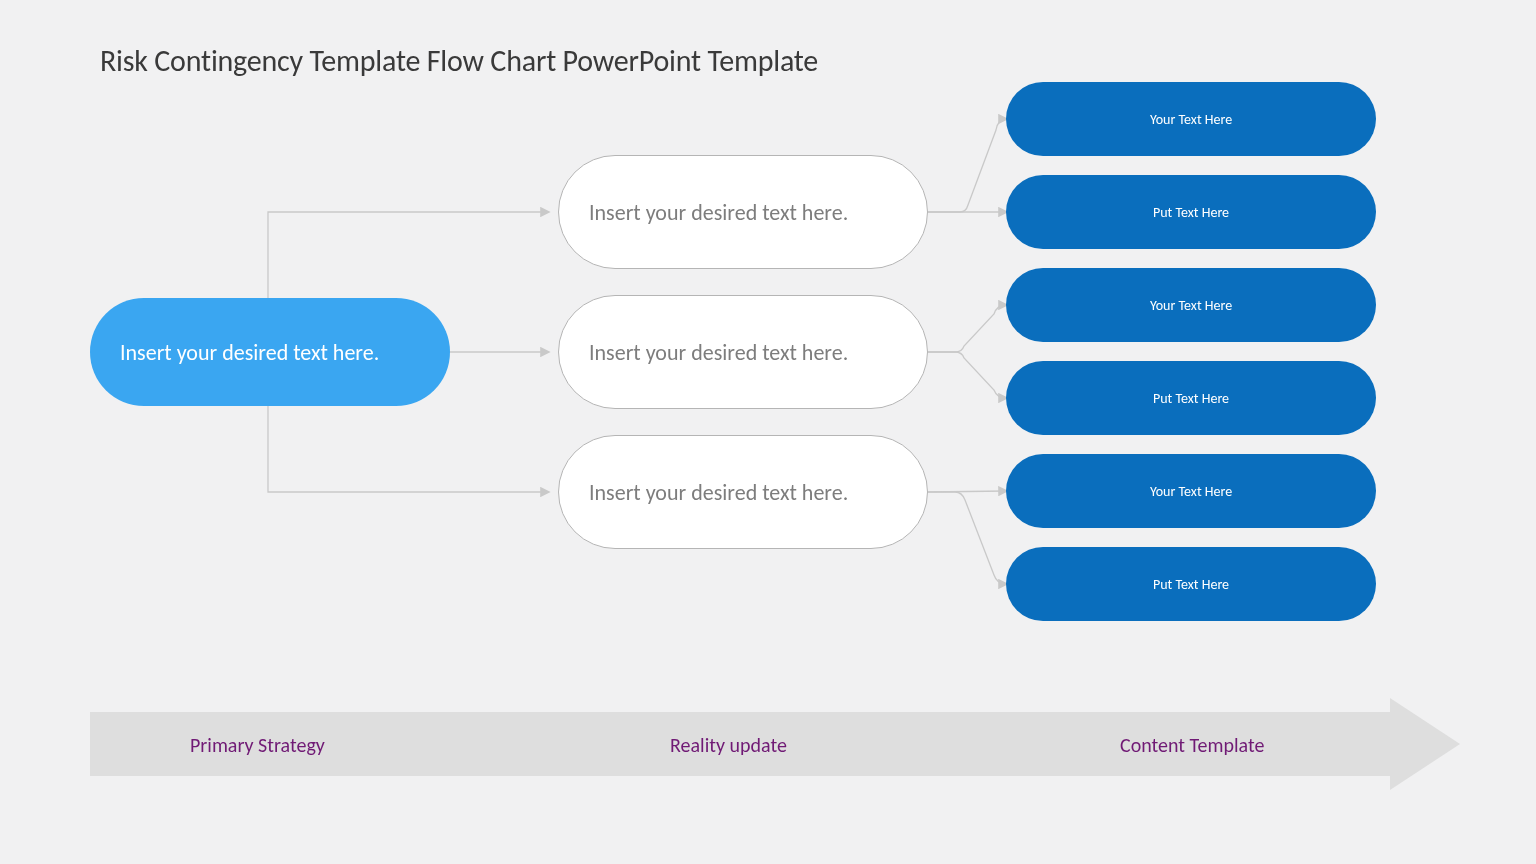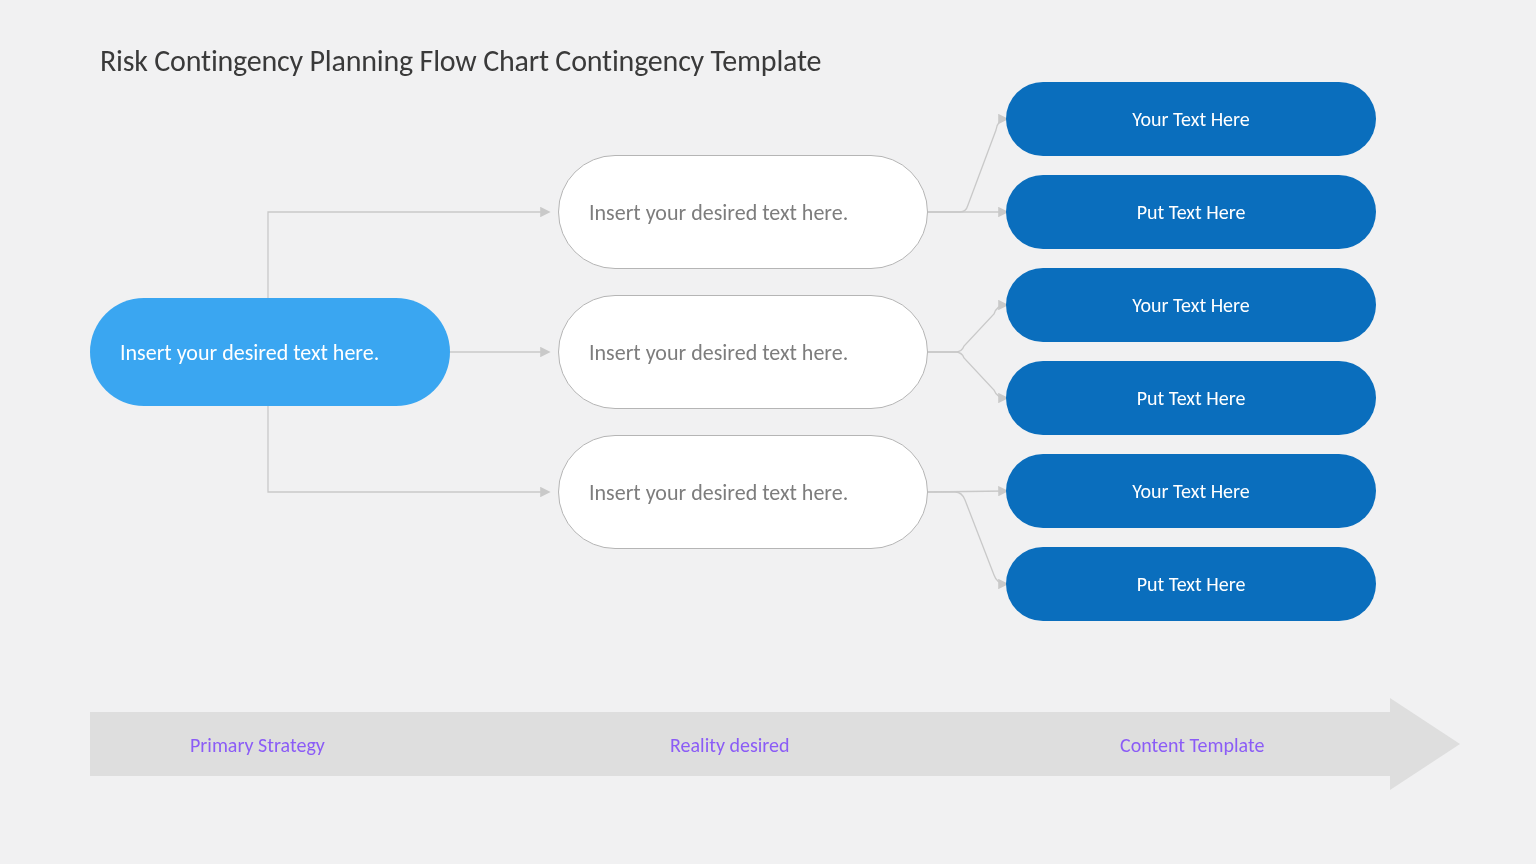--- a/index.html
+++ b/index.html
@@ -38,21 +38,21 @@
     background: #fff;
     border: 1px solid #b5b5b5;
     color: #7d7d7d;
     font-size: 22px;
     padding-left: 30px;
   }
   .pill.leaf {
     width: 370px; height: 74px;
     background: #0a6ebd;
     color: #fff;
-    font-size: 20px;
+    font-size: 14px;
     justify-content: center;
   }
 
   .arrowbar {
     position: absolute;
     left: 90px;
     top: 712px;
     width: 1370px;
     height: 64px;
   }
@@ -68,31 +68,31 @@
     width: 0; height: 0;
     border-top: 46px solid transparent;
     border-bottom: 46px solid transparent;
     border-left: 70px solid #dedede;
   }
   .arrow-label {
     position: absolute;
     top: 0; height: 65px;
     display: flex; align-items: center;
     font-size: 20px;
-    color: #8b5cf6;
+    color: #701a75;
   }
   svg.connectors {
     position: absolute; left:0; top:0; width:1536px; height:864px;
     pointer-events:none;
   }
 </style>
 </head>
 <body>
 
-<div class="title">Risk Contingency Planning Flow Chart Contingency Template</div>
+<div class="title">Risk Contingency Template Flow Chart PowerPoint Template</div>
 
 <svg class="connectors">
   <defs>
     <marker id="arrowHead" markerWidth="8" markerHeight="8" refX="6" refY="4" orient="auto">
       <path d="M0,0 L8,4 L0,8 Z" fill="#c9c9c9"></path>
     </marker>
   </defs>
   <g stroke="#c9c9c9" stroke-width="1.3" fill="none" marker-end="url(#arrowHead)">
 
     <path d="M268,298 L268,212 L548,212"></path>
@@ -141,16 +141,16 @@
     <span>Your Text Here</span>
   </div>
   <div class="pill leaf" style="left:1006px; top:547px">
     <span>Put Text Here</span>
   </div>
 
   <div class="arrowbar">
     <div class="arrow-body"></div>
     <div class="arrow-head"></div>
     <div class="arrow-label" style="left:100px">Primary Strategy</div>
-    <div class="arrow-label" style="left:580px">Reality desired</div>
+    <div class="arrow-label" style="left:580px">Reality update</div>
     <div class="arrow-label" style="left:1030px">Content Template</div>
   </div>
 </div>
 
 </body></html>

